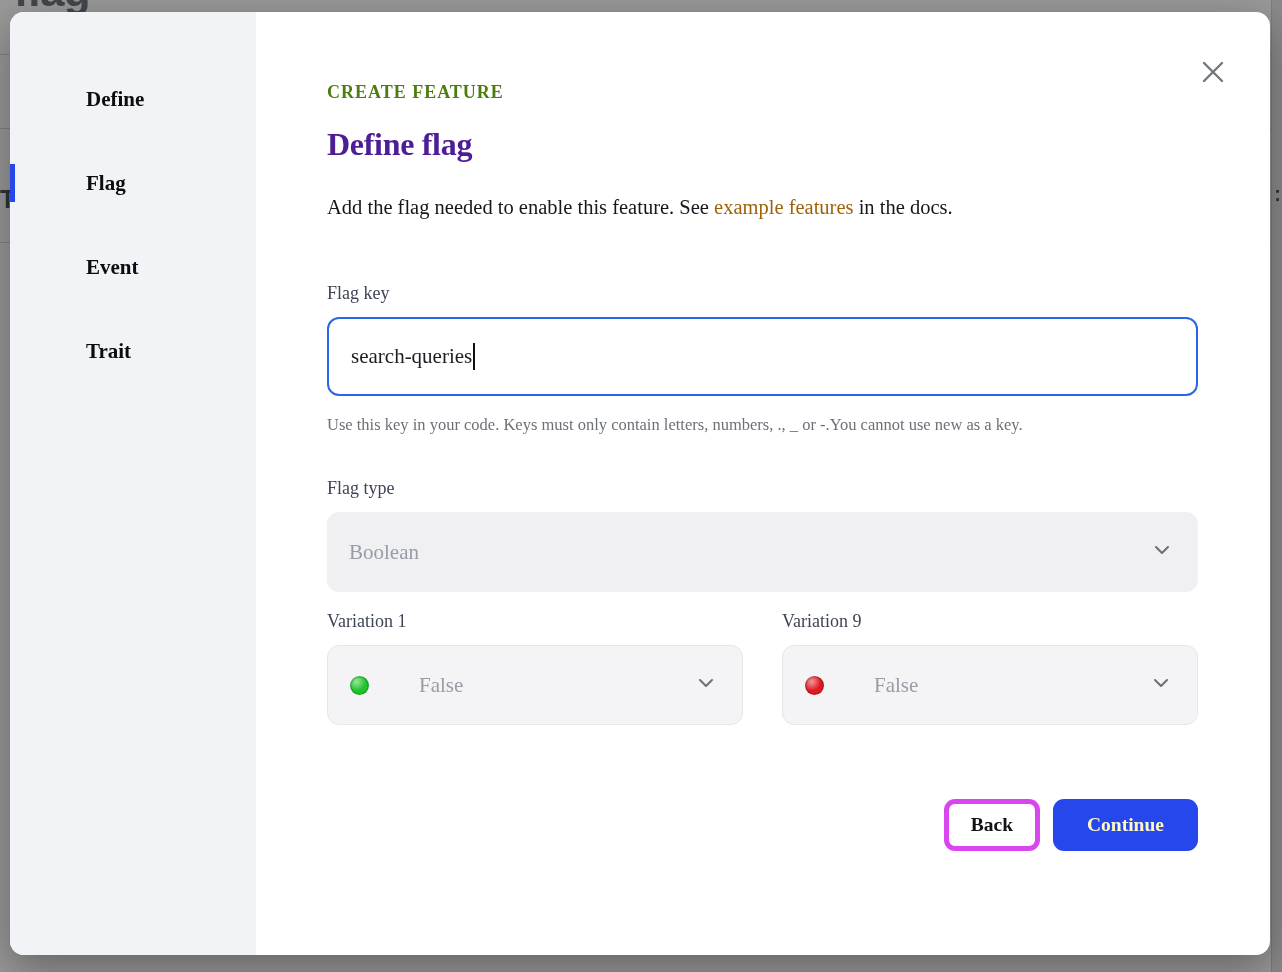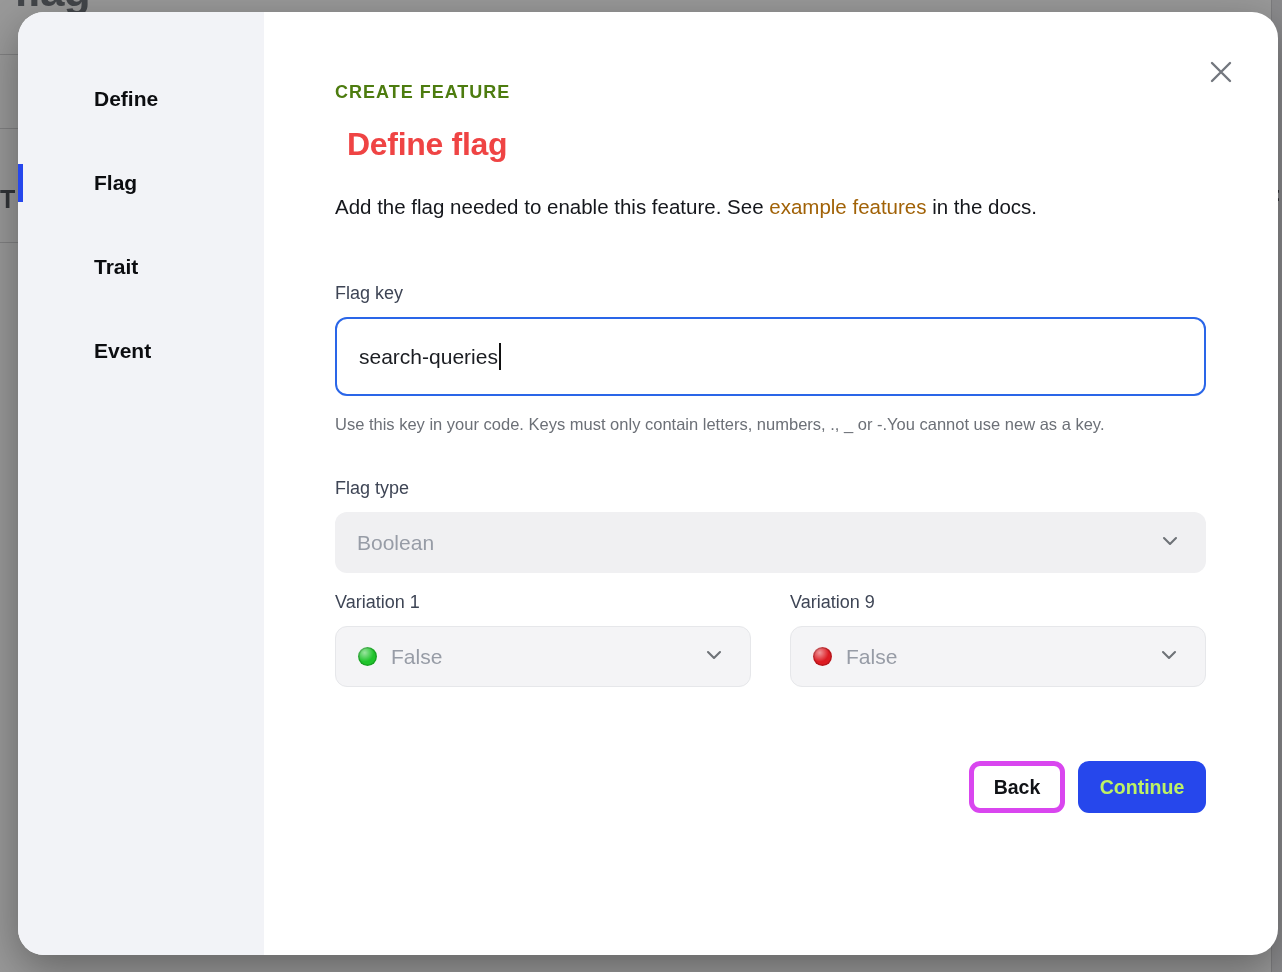--- a/index.html
+++ b/index.html
@@ -15,24 +15,24 @@
   .bg-line { position:absolute; left:0; right:0; height:1px; background:#d7d7d9; }
   .bg-line-1 { top:54px; } .bg-line-2 { top:128px; } .bg-line-3 { top:242px; }
   .bg-left-frag { position:absolute; left:0; top:185px; font-size:25px; font-weight:700; color:#53575e; }
   .bg-right-col { position:absolute; top:0; bottom:0; right:0; width:11px; background:#e7e7e9; border-left:1px solid #cfcfd2; }
   .bg-right-frag { position:absolute; right:1px; top:183px; font-size:20px; font-weight:700; color:#53575e; }
 
   .overlay { position:absolute; inset:0; background:rgba(0,0,0,0.40); }
 
   
   .modal {
-    position:absolute; left:18px; top:12px; width:1260px; height:943px;
-    background:#ffffff; border-radius:26px;
+    position:absolute; left:10px; top:12px; width:1260px; height:943px;
+    background:#ffffff; border-radius:14px;
     box-shadow:0 14px 44px rgba(0,0,0,0.35);
-    display:flex; overflow:hidden;
+    display:flex; overflow:hidden;font-family:Liberation Serif, serif;
   }
 
   
   .side { width:246px; flex:0 0 246px; background:#f2f3f7; padding-top:45px; position:relative; }
   .side-item {
     position:relative; height:84px; display:flex; align-items:center;
     padding-left:76px; font-size:21px; font-weight:600; color:#0c0d10; cursor:pointer;
   }
   .side-item.active::before {
     content:""; position:absolute; left:0; top:23px; height:38px; width:5px;
@@ -42,59 +42,59 @@
   
   .close-btn {
     position:absolute; top:46px; right:42px; width:30px; height:30px;
     background:none; border:none; cursor:pointer; display:flex; align-items:center; justify-content:center;
   }
 
   
   .content { flex:1; padding:70px 72px 0 71px; position:relative; }
 
   .eyebrow { font-size:18px; font-weight:700; letter-spacing:1px; color:#4d7c0f; }
-  .title { margin-top:23px; font-size:32px; font-weight:700; color:#ef4444; letter-spacing:-0.3px;margin-left:12px; }
+  .title { margin-top:23px; font-size:32px; font-weight:700; color:#4c1d95; letter-spacing:-0.3px; }
   .desc { margin-top:26px; font-size:20.5px; line-height:36px; color:#15171c; max-width:830px; }
   .desc a { color:#a16207; text-decoration:none; cursor:pointer; }
 
   .field-label { display:block; font-size:18px; font-weight:500; color:#3e4555; }
   .lbl-key { margin-top:58px; }
 
   .text-input {
     margin-top:13px; width:871px; height:79px; border:2px solid #2a66e8; border-radius:12px;
     display:flex; align-items:center; padding:0 22px; font-size:21px; color:#1b1d22; background:#fff;
     cursor:text;
   }
   .caret { display:inline-block; width:2px; height:27px; background:#111; margin-left:1px; animation:blink 1.1s step-end infinite; }
   @keyframes blink { 50% { opacity:0; } }
 
   .helper { margin-top:17px; font-size:16.5px; line-height:23px; color:#6c7077; max-width:856px; }
 
   .lbl-type { margin-top:42px; }
   .select {
-    margin-top:13px; height:61px; border-radius:12px; background:#f0f0f2;
+    margin-top:13px; height:80px; border-radius:12px; background:#f0f0f2;
     display:flex; align-items:center; padding:0 26px 0 22px; cursor:pointer;
   }
   .select.full { width:871px; }
   .select-value { font-size:21px; color:#979ca6; flex:1; }
   .chev { flex:0 0 auto; }
 
   .variations { margin-top:19px; display:flex; gap:39px; width:871px; }
   .var-col { flex:1; }
-  .var-col .select { border:1px solid #e6e7ea; background:#f4f4f6; }
+  .var-col .select { border:1px solid #e6e7ea; background:#f4f4f6;gap:36px; }
   .dot {
     width:19px; height:19px; border-radius:50%; margin-right:14px; flex:0 0 auto;
     background:radial-gradient(circle at 35% 30%, rgba(255,255,255,0.55), rgba(255,255,255,0) 50%), var(--dot,#999);
     box-shadow:inset 0 0 0 1.5px rgba(0,0,0,0.18);
   }
 
   .footer { margin-top:74px; width:871px; display:flex; justify-content:flex-end; gap:13px; }
   .btn { height:52px; border-radius:11px; font-size:19.5px; font-weight:600; cursor:pointer; font-family:inherit; }
   .btn-back { width:96px; background:#ffffff; border:5px solid #d946ef; color:#101216; }
-  .btn-continue { width:128px; background:#2647ec; border:none; color:#bef264; }
+  .btn-continue { width:145px; background:#2647ec; border:none; color:#fef9c3; }
 </style>
 </head>
 <body>
 
 <div class="bg-page">
   <div class="bg-heading">flag</div>
   <div class="bg-line bg-line-1"></div>
   <div class="bg-line bg-line-2"></div>
   <div class="bg-line bg-line-3"></div>
   <div class="bg-left-frag">T</div>
@@ -107,24 +107,24 @@
 <div class="modal">
 
   <aside class="side">
     <div class="side-item">
       <span>Define</span>
     </div>
     <div class="side-item active">
       <span>Flag</span>
     </div>
     <div class="side-item">
-      <span>Trait</span>
+      <span>Event</span>
     </div>
     <div class="side-item">
-      <span>Event</span>
+      <span>Trait</span>
     </div>
   </aside>
 
   <button class="close-btn">
     <span>
       <svg width="28" height="28" viewBox="0 0 28 28">
         <path d="M5 5 L23 23 M23 5 L5 23" stroke="#73777e" stroke-width="2.4" stroke-linecap="round" fill="none"></path>
       </svg>
     </span>
   </button>

